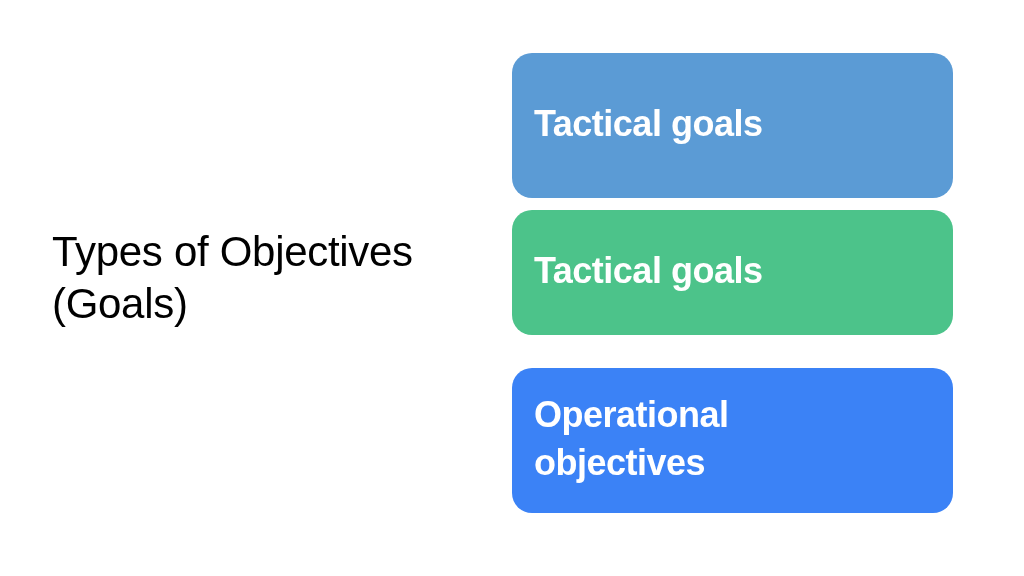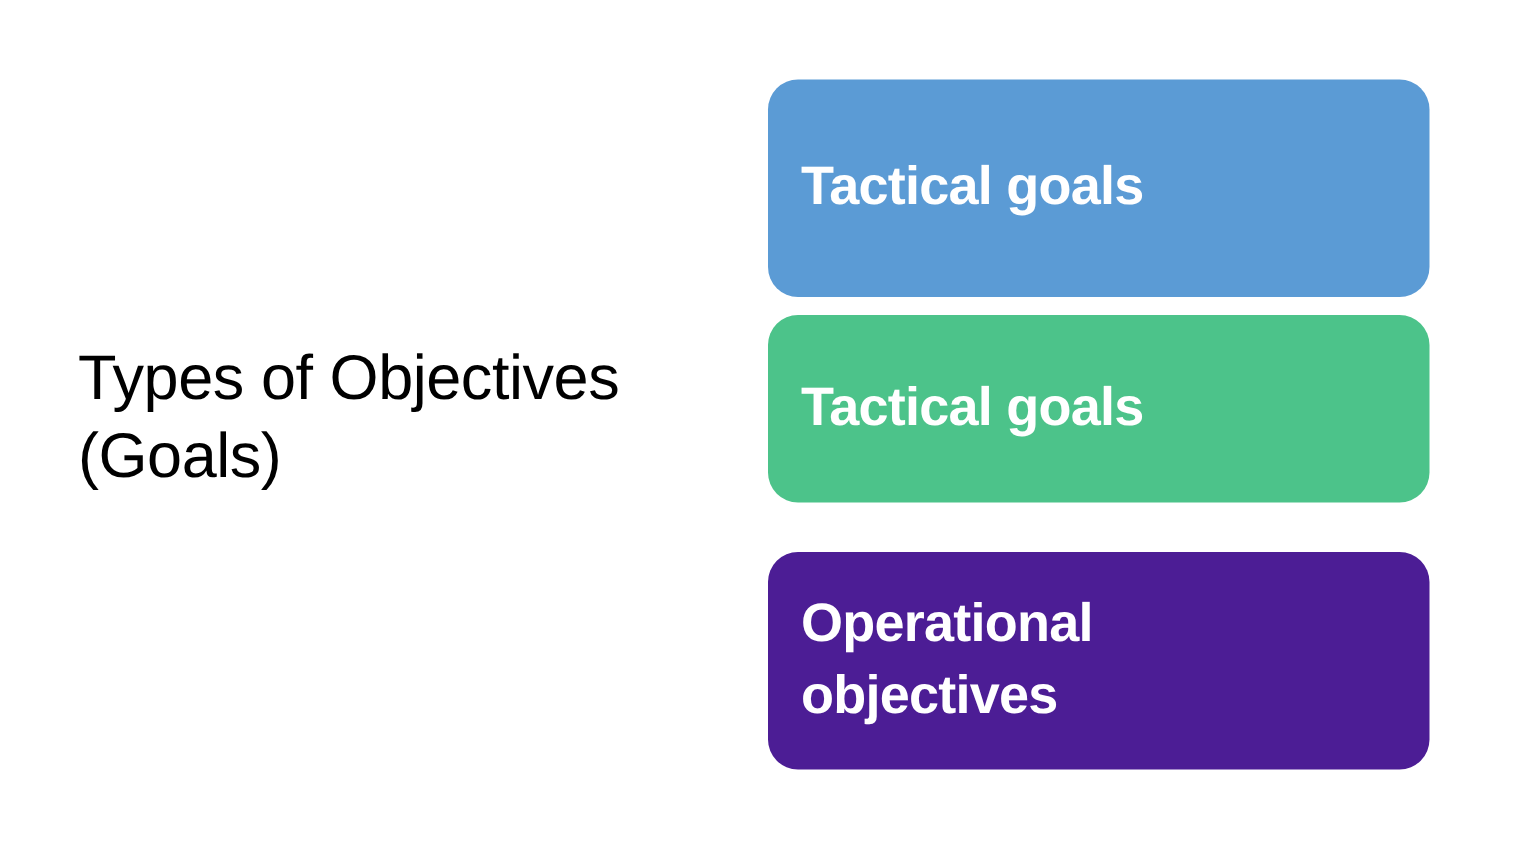--- a/index.html
+++ b/index.html
@@ -18,21 +18,21 @@
       border-radius: 20px; color: #ffffff; box-sizing: border-box;
       padding-left: 22px; display: flex; align-items: center;
       font-weight: bold; font-size: 36px; line-height: 48px;
       letter-spacing: -0.5px;
     }
     .box .label { display: block; }
     #box-0 { top: 53px; height: 145px; background: #5B9BD5; }
     #box-0 .label { margin-top: -3px; }
     #box-1 { top: 210px; height: 125px; background: #4CC38A; }
     #box-1 .label { margin-top: -4px; }
-    #box-2 { top: 368px; height: 145px; background: #4c1d95; }
+    #box-2 { top: 368px; height: 145px; background: #3b82f6; }
     #box-2 .label { margin-top: -4px; width: 300px; }
   </style>
 </head>
 <body>
 
 <div class="title">Types of Objectives (Goals)</div>
 
 <div class="box" id="box-0">
   <span class="label">Tactical goals</span>
 </div>

